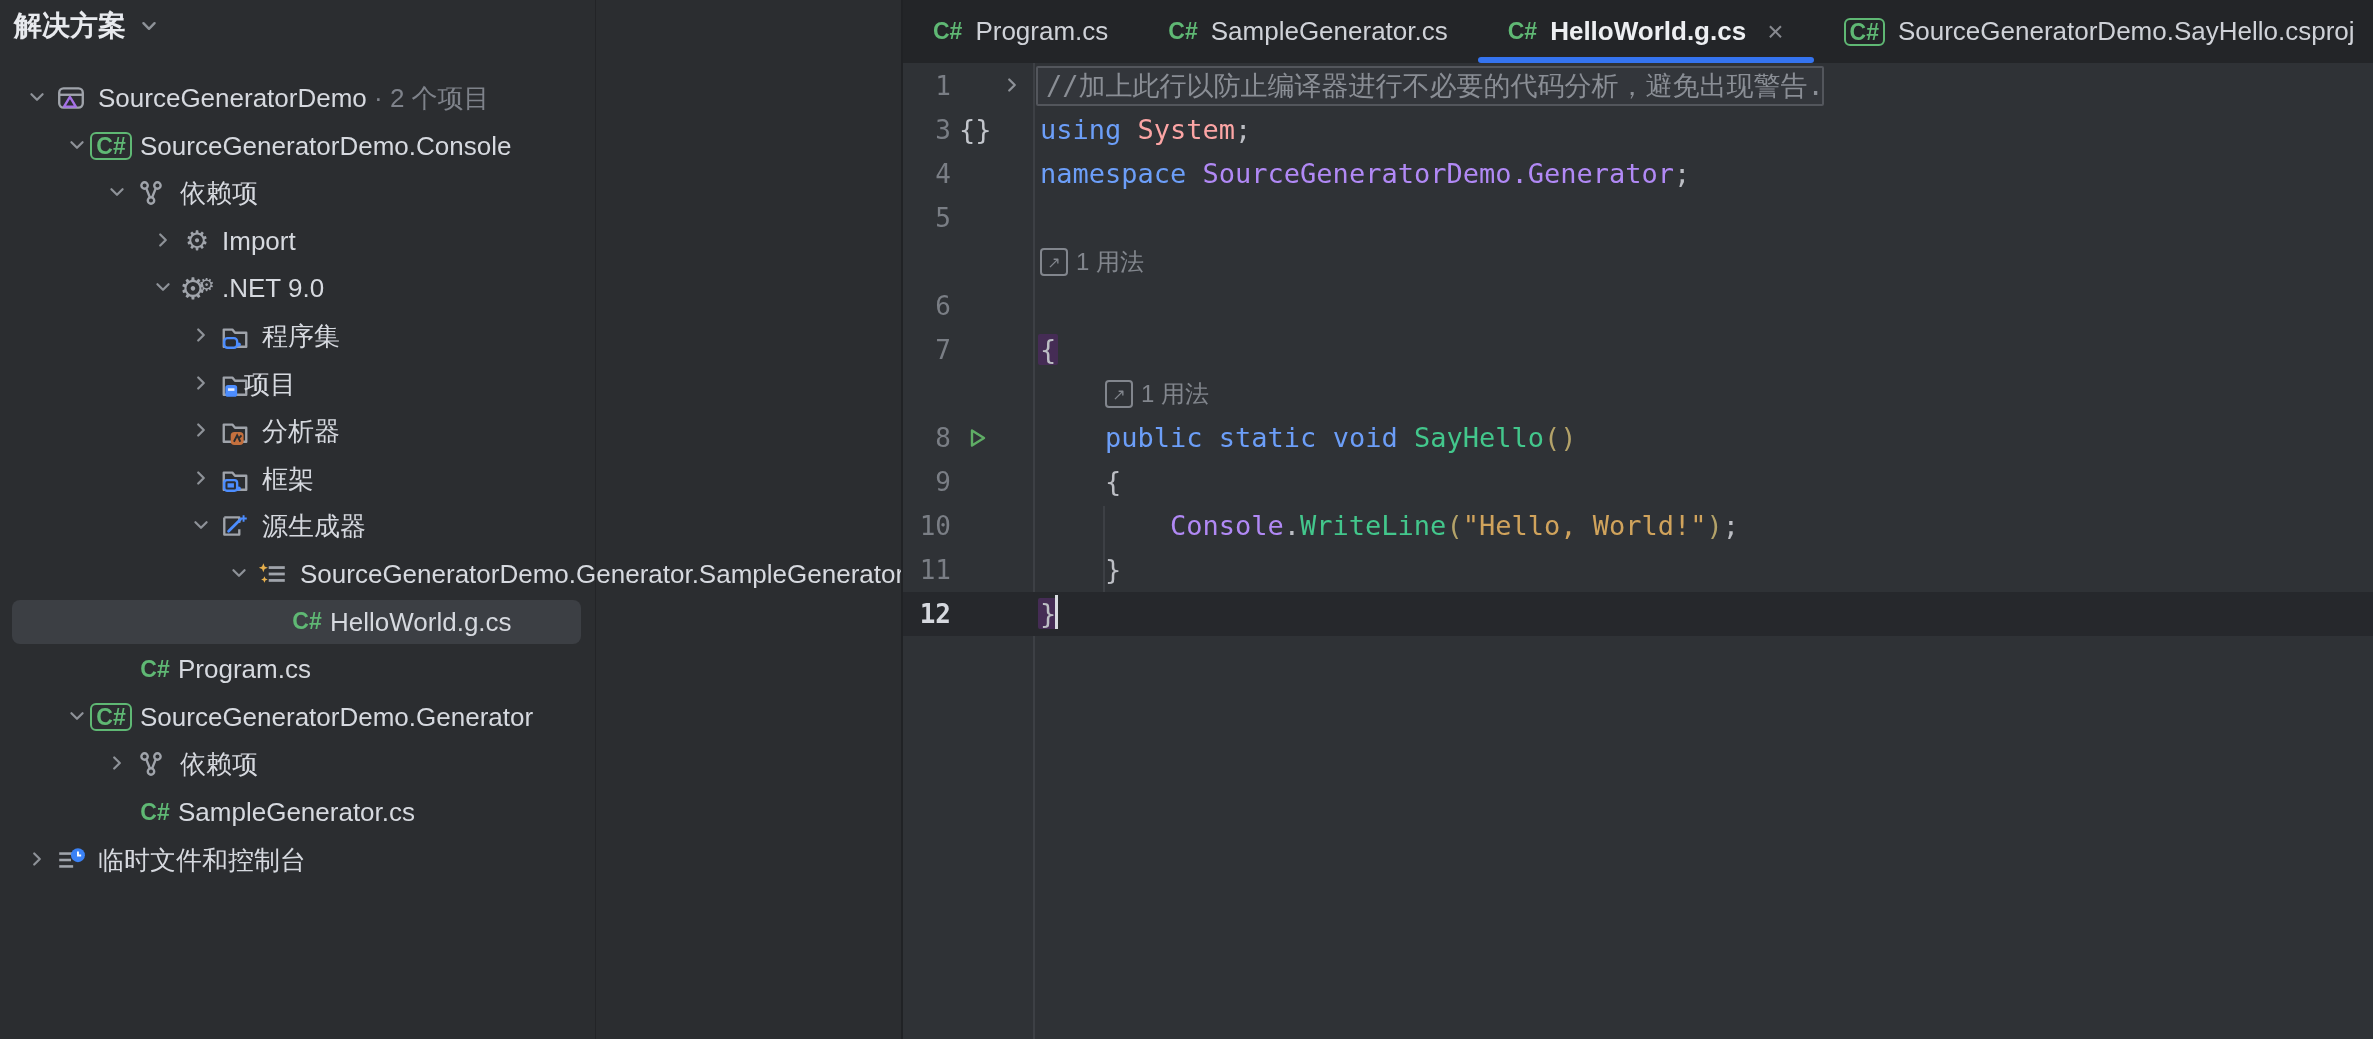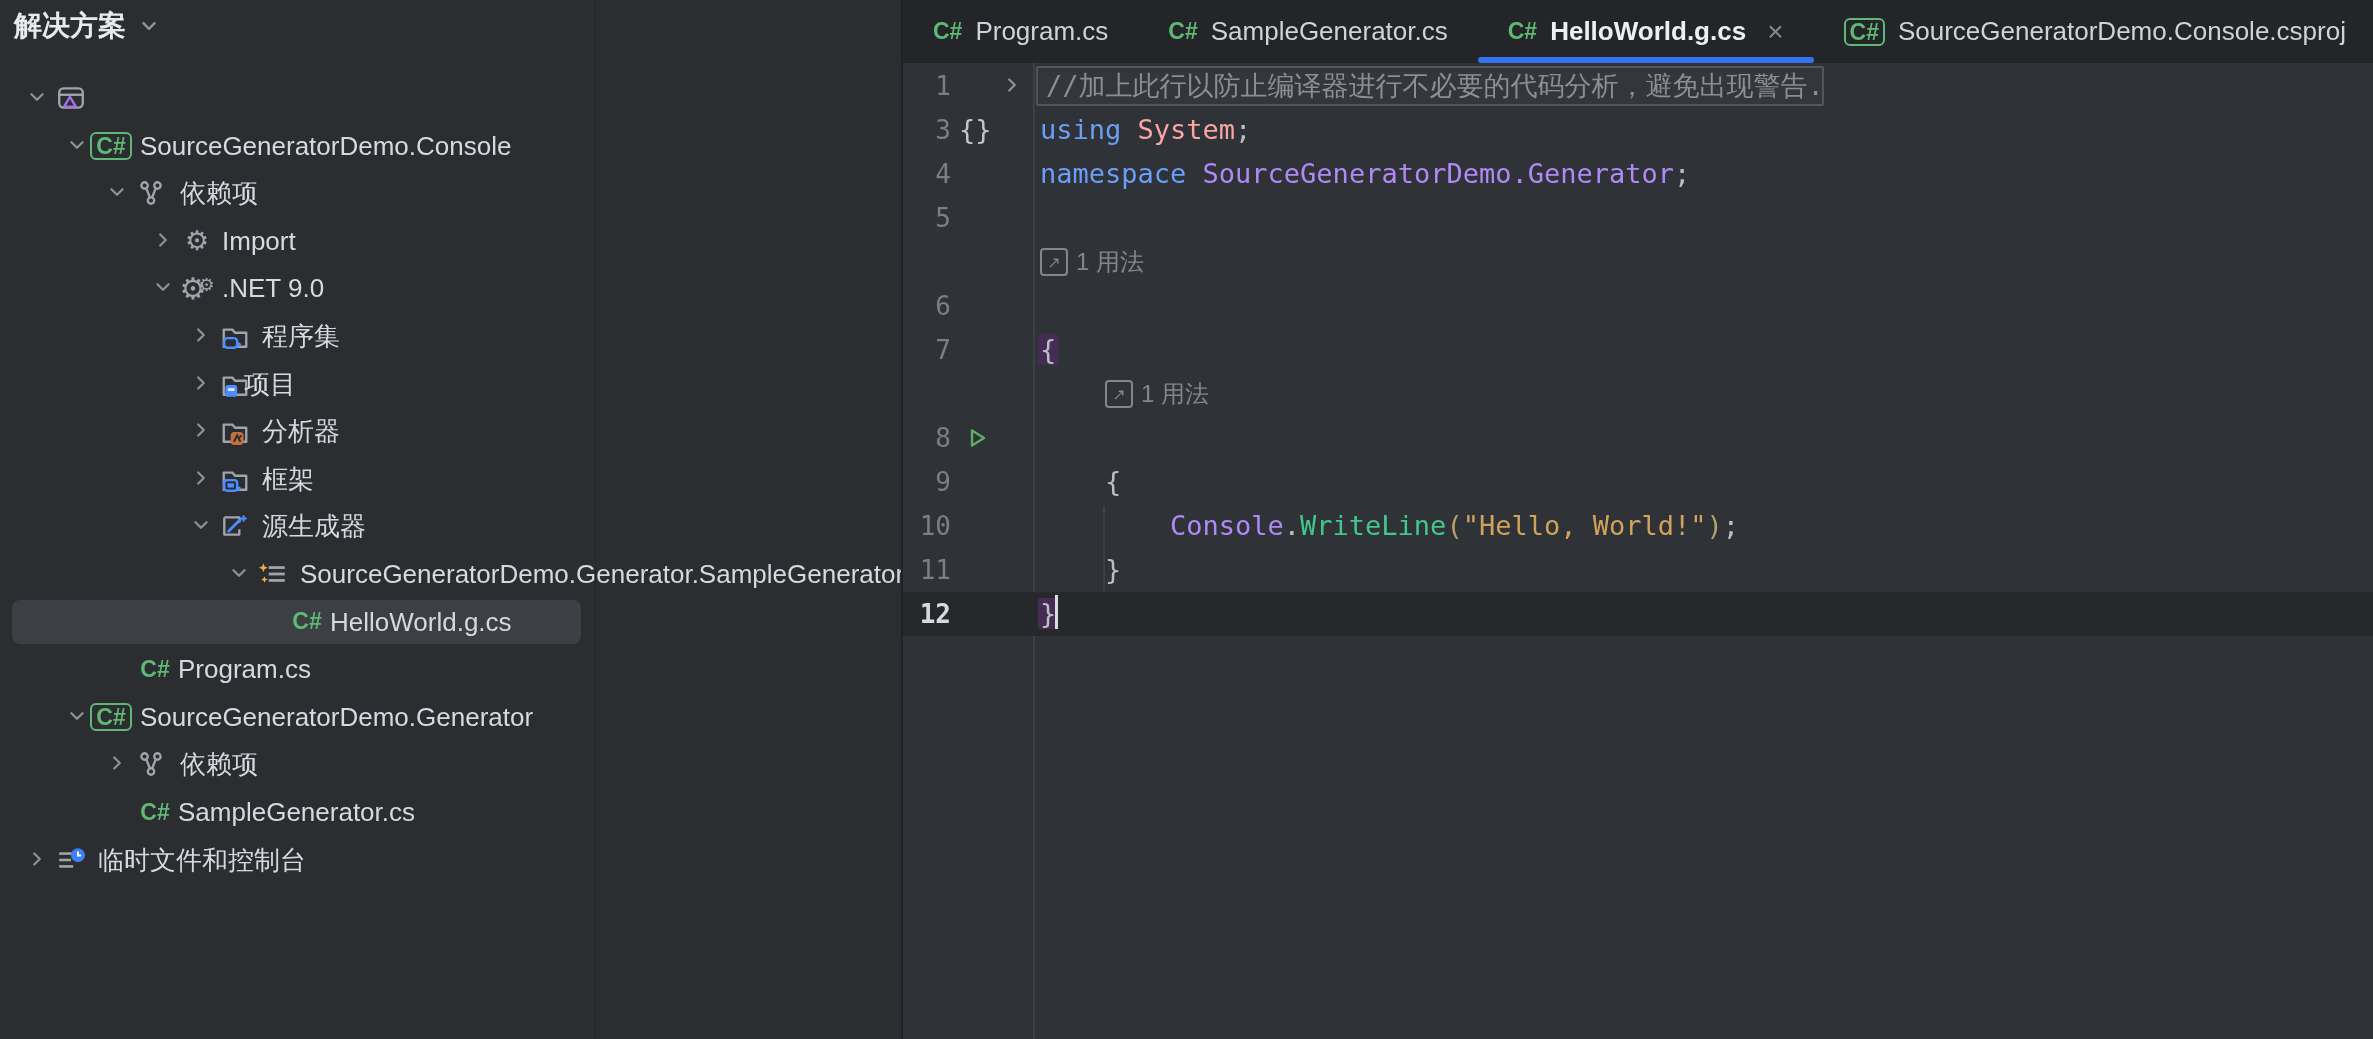--- a/index.html
+++ b/index.html
@@ -80,20 +80,21 @@
               <polyline points="8,11 14,17 20,11" fill="none" stroke="#8E9298" stroke-width="2.4" stroke-linecap="round" stroke-linejoin="round"></polyline>
             </svg>
           </span>
           <span class="tree-icon" style="left:56px">
             <svg width="30" height="30" viewBox="0 0 28 28">
               <rect x="3" y="5" width="22" height="18" rx="4" fill="none" stroke="#A0A4AB" stroke-width="2.2"></rect>
               <line x1="3" y1="11" x2="25" y2="11" stroke="#A0A4AB" stroke-width="2.2"></line>
               <path d="M13 13 l5.5 9 h-11 z" fill="#2B2D30" stroke="#A571E6" stroke-width="2.2" stroke-linejoin="round"></path>
             </svg>
           </span>
+          <span class="tree-label" style="left:98px">SourceGeneratorDemo<span class="tree-suffix"> · 2 个项目</span></span>
         </div>
         <div class="tree-row" style="top: 121.6px;">
           <div class="row-bg"></div>
           <span class="tree-chevron" style="left:64px">
             <svg width="26" height="26" viewBox="0 0 28 28">
               <polyline points="8,11 14,17 20,11" fill="none" stroke="#8E9298" stroke-width="2.4" stroke-linecap="round" stroke-linejoin="round"></polyline>
             </svg>
           </span>
           <span class="tree-icon" style="left:96px">
             <span class="cs-badge boxed">C#</span>
@@ -326,21 +327,21 @@
           <span class="tab-label">SampleGenerator.cs</span>
         </div>
         <div class="tab active">
           <span class="cs-badge">C#</span>
           <span class="tab-label">HelloWorld.g.cs</span>
           <span class="tab-close">×</span>
           <span class="tab-underline"></span>
         </div>
         <div class="tab">
           <span class="cs-badge boxed">C#</span>
-          <span class="tab-label">SourceGeneratorDemo.Console.csproj</span>
+          <span class="tab-label">SourceGeneratorDemo.SayHello.csproj</span>
         </div>
       </div>
     <div id="code-area">
       <div id="gutter-sep"></div>
       <div id="indent-guide"></div>
       <div id="code-rows">
           <div class="code-row" style="top: 1px;">
             <span class="gut-num">1</span>
             <span class="fold-chevron">
               <svg width="26" height="26" viewBox="0 0 28 28">
@@ -376,20 +377,21 @@
           <div class="code-row" style="top: 309px;">
             <span class="inlay" style="left:202px"><span class="usage-icon">↗</span>1 用法</span>
           </div>
           <div class="code-row" style="top: 353px;">
             <span class="gut-num">8</span>
             <span class="run-marker">
               <svg width="28" height="28" viewBox="0 0 28 28">
                 <path d="M9 6.5 L21 14 L9 21.5 z" fill="none" stroke="#5FAD65" stroke-width="2.4" stroke-linejoin="round"></path>
               </svg>
             </span>
+            <span class="code-text" style="left:202px"><span style="color:#6C9EF8">public</span><span style="color:#BCBEC4"> </span><span style="color:#6C9EF8">static</span><span style="color:#BCBEC4"> </span><span style="color:#6C9EF8">void</span><span style="color:#BCBEC4"> </span><span style="color:#43C78C">SayHello</span><span style="color:#B3A269">()</span></span>
           </div>
           <div class="code-row" style="top: 397px;">
             <span class="gut-num">9</span>
             <span class="code-text" style="left:202px"><span style="color:#BCBEC4">{</span></span>
           </div>
           <div class="code-row" style="top: 441px;">
             <span class="gut-num">10</span>
             <span class="code-text" style="left:267px"><span style="color:#B189F5">Console</span><span style="color:#BCBEC4">.</span><span style="color:#43C78C">WriteLine</span><span style="color:#B3A269">(</span><span style="color:#D0A35C">"Hello, World!"</span><span style="color:#B3A269">)</span><span style="color:#BCBEC4">;</span></span>
           </div>
           <div class="code-row" style="top: 485px;">

